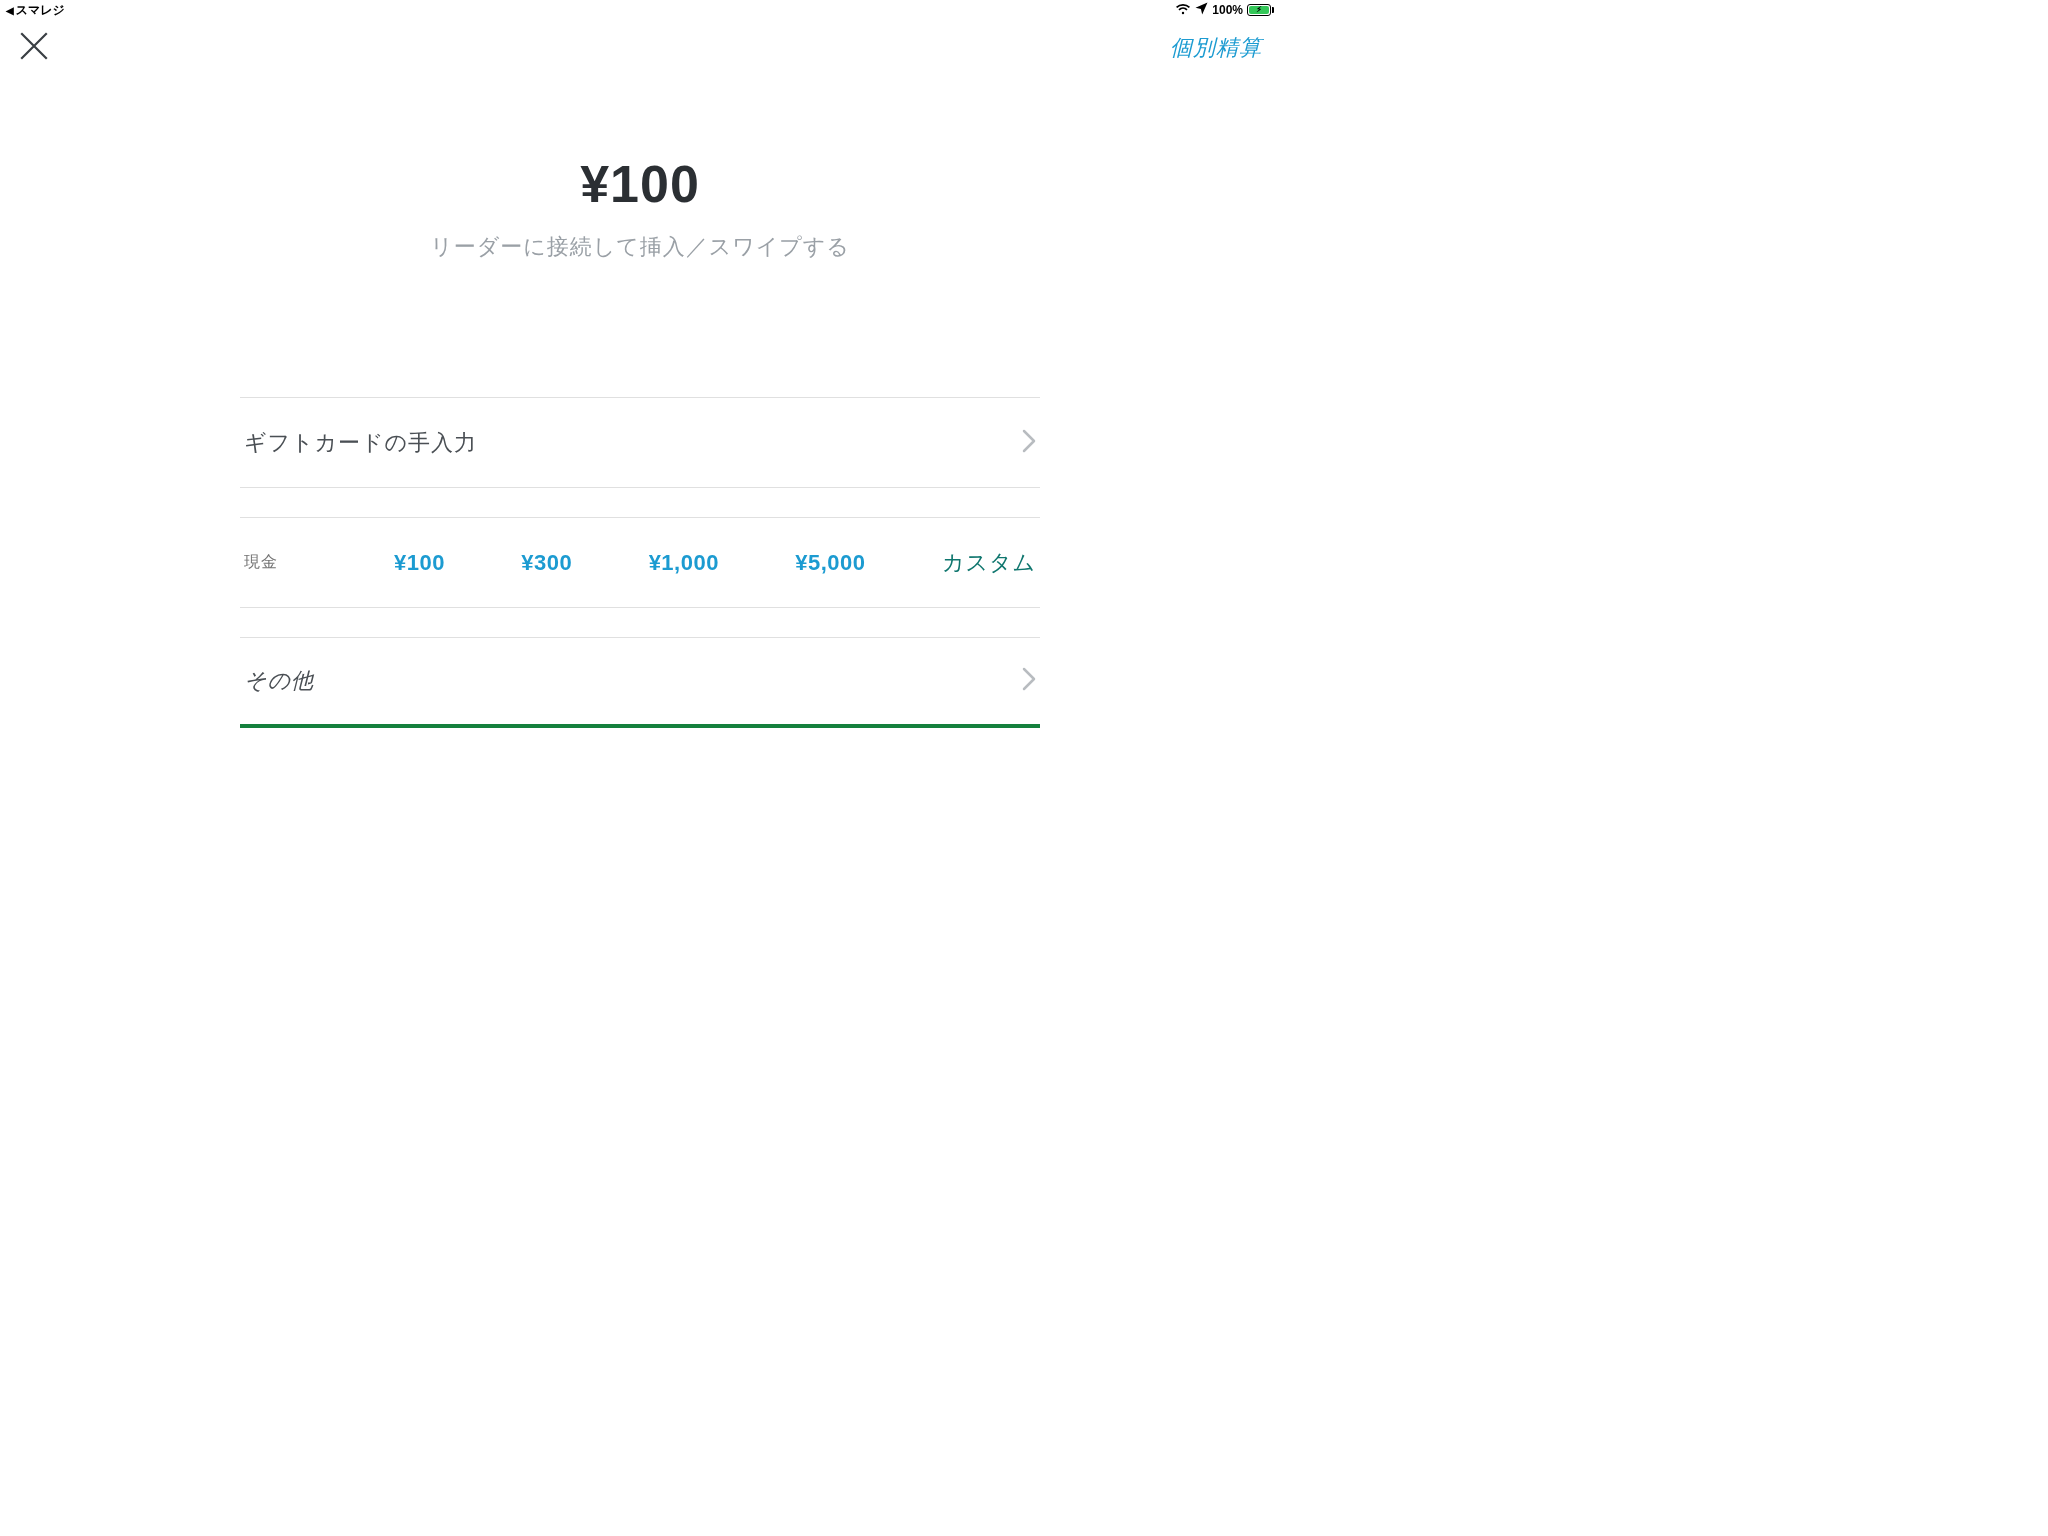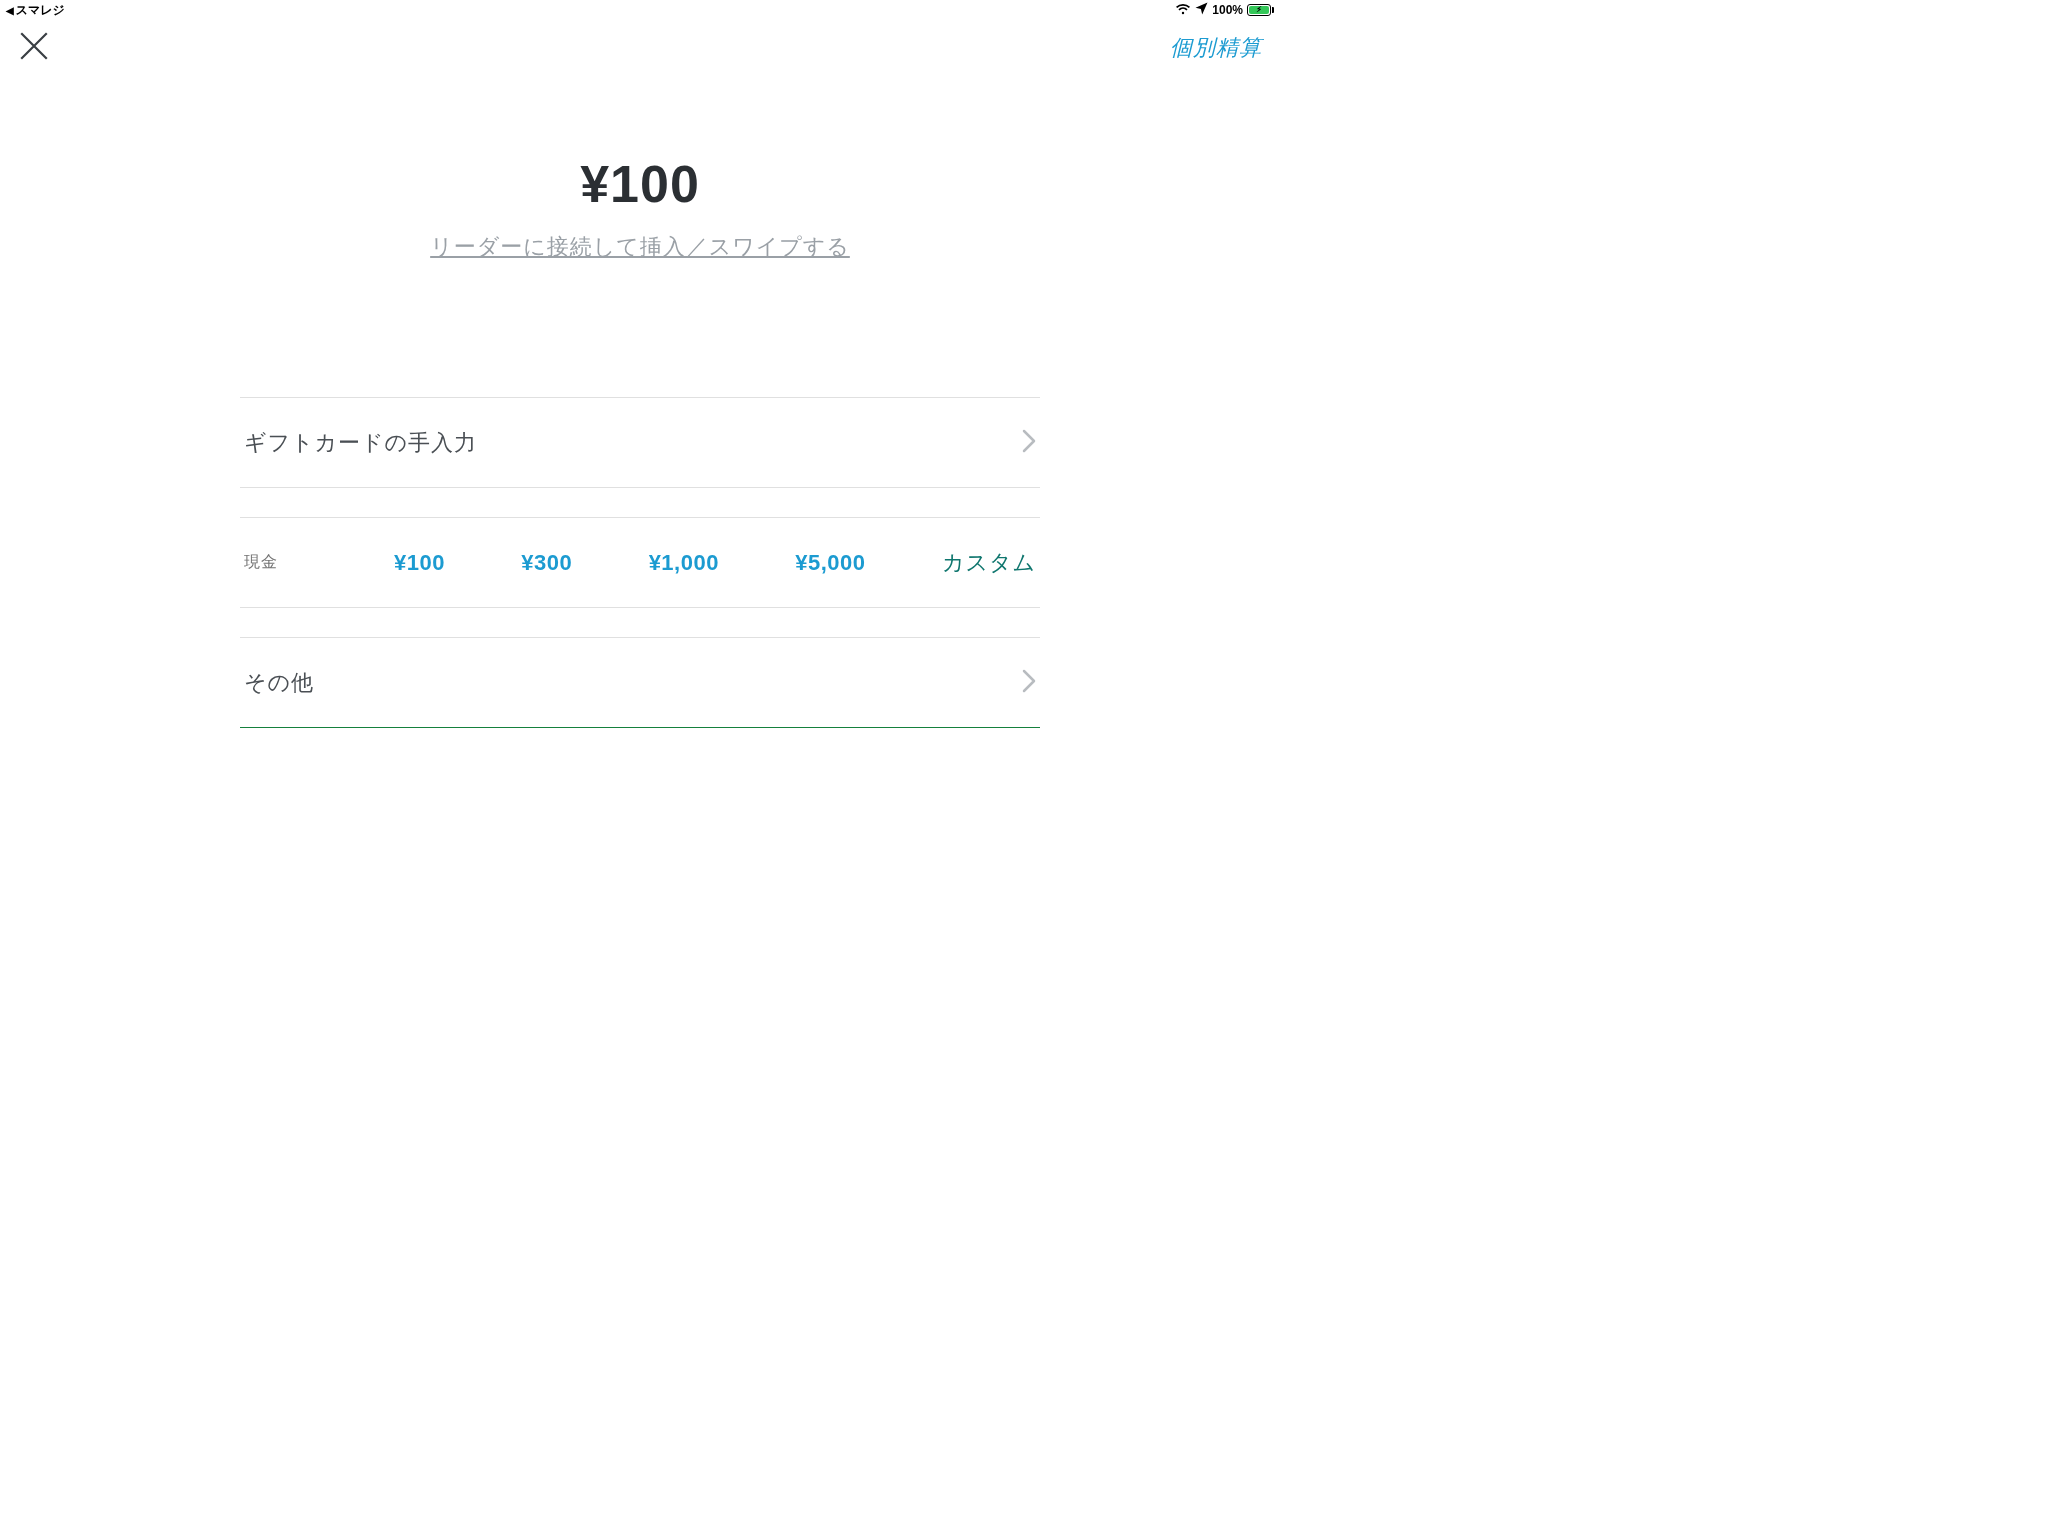--- a/index.html
+++ b/index.html
@@ -19,21 +19,21 @@
     
     .nav-bar { height: 56px; display: flex; align-items: center; justify-content: space-between; padding: 0 18px 0 12px; }
     .close-btn { width: 44px; height: 44px; display: flex; align-items: center; justify-content: center; cursor: pointer; }
     .close-btn svg { width: 30px; height: 30px; }
     .split-btn { font-size: 22px; color: #1c9bd1; cursor: pointer; letter-spacing: 1px; font-style: italic; }
 
     
     .content { width: 800px; margin: 0 auto; }
     .amount-block { text-align: center; margin-top: 78px; }
     .amount { font-size: 52px; font-weight: 700; color: #2b2f33; letter-spacing: 1px; }
-    .subtitle { margin-top: 18px; font-size: 22px; color: #9aa0a6; letter-spacing: 1px; text-decoration: underline; }
+    .subtitle { margin-top: 18px; font-size: 22px; color: #9aa0a6; letter-spacing: 1px; }
 
     .list { margin-top: 106px; }
     .row { height: 90px; display: flex; align-items: center; justify-content: space-between; border-bottom: 1px solid #e0e0e0; padding: 0 4px; cursor: pointer; position: relative; }
     .row .label { font-size: 22px; color: #4a4f54; letter-spacing: 1px; }
     .row .chev { color: #b8bcc0; }
     .row .chev svg { width: 14px; height: 24px; }
     .row.highlight::after { content: ""; position: absolute; left: -12px; right: -12px; top: -2px; bottom: -2px; border: 5px solid #ff0000; pointer-events: none; }
     .spacer-row { height: 30px; border-bottom: 1px solid #e0e0e0; }
 
     .cash-row { height: 90px; display: flex; align-items: center; border-bottom: 1px solid #e0e0e0; padding: 0 4px; }
@@ -114,21 +114,21 @@
         <span class="cash-opt">¥100</span>
         <span class="cash-opt">¥300</span>
         <span class="cash-opt">¥1,000</span>
         <span class="cash-opt">¥5,000</span>
         <span class="cash-custom">カスタム</span>
       </div>
     </div>
 
     <div class="spacer-row"></div>
 
-    <div class="row" style="border-bottom:1px solid #15803d;">
+    <div class="row" style="border-bottom:4px solid #15803d;font-style:italic;">
       <div class="label">その他</div>
       <div class="chev">
         <svg viewBox="0 0 14 24">
             <path d="M2 2 L12 12 L2 22" stroke="#b8bcc0" stroke-width="2.5" fill="none" stroke-linecap="round" stroke-linejoin="round"></path>
           </svg>
       </div>
     </div>
 
   </div>
 </div>

